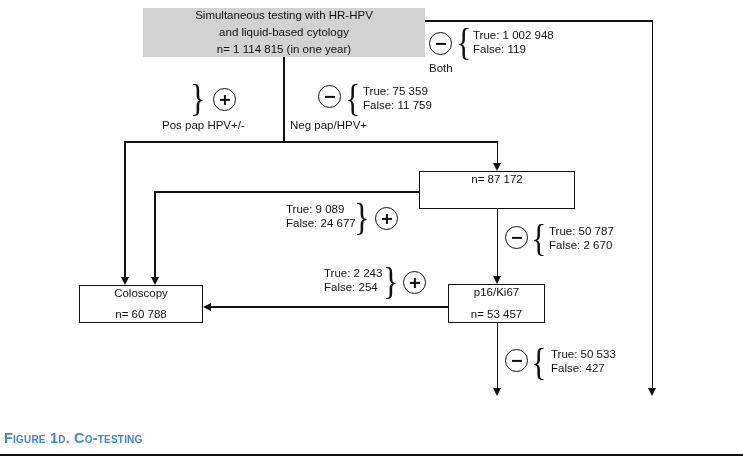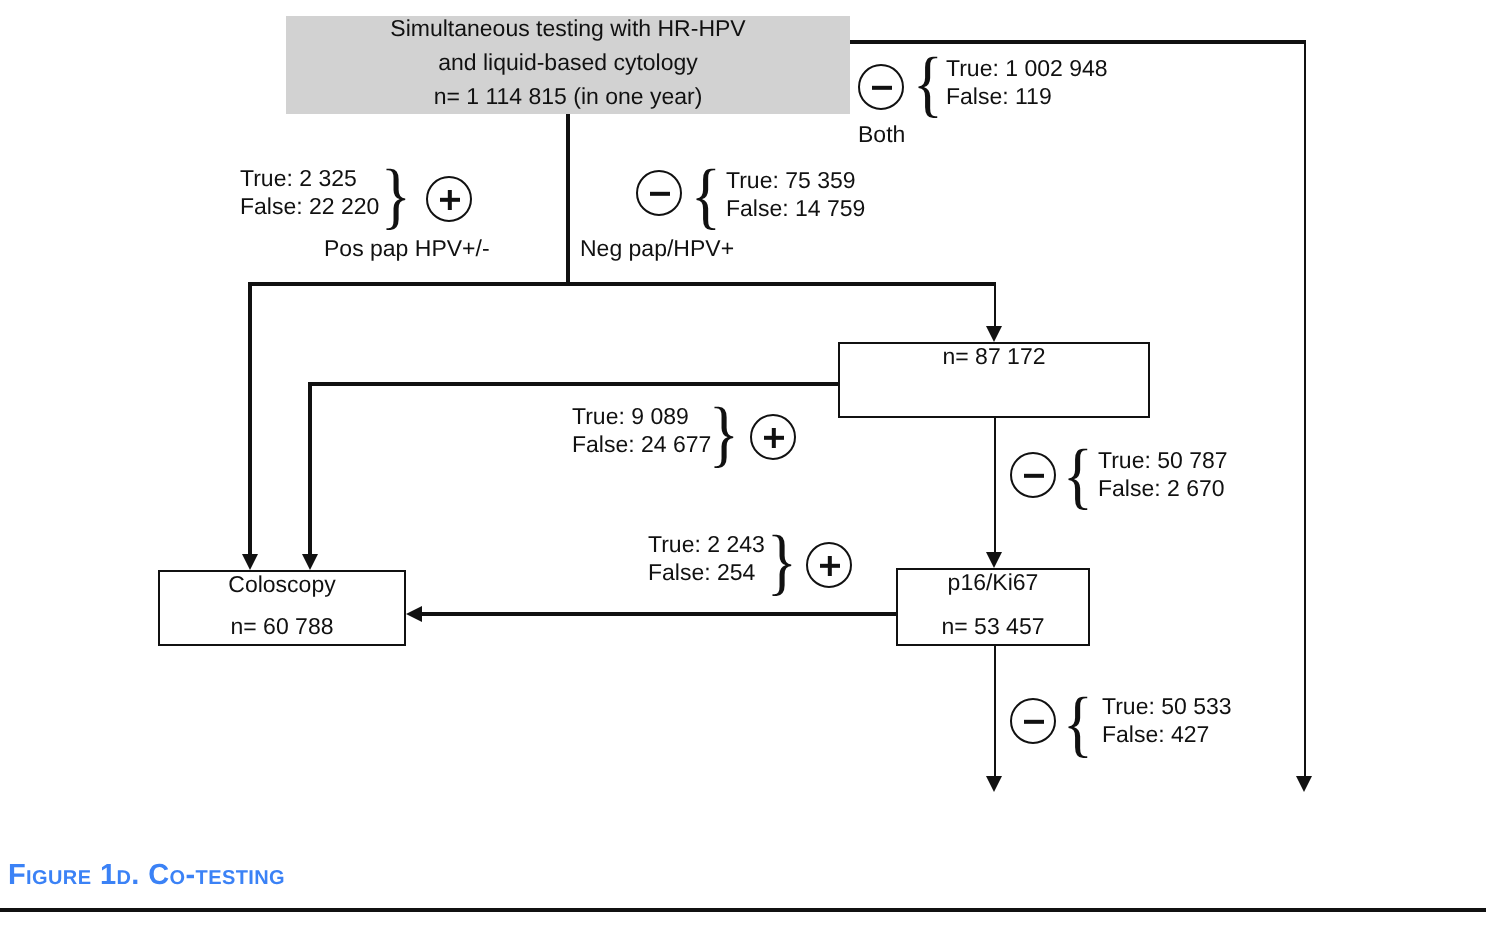--- a/index.html
+++ b/index.html
@@ -144,38 +144,34 @@
   <div class="sign-circle" style="left:429px; top:32px;">
     <span class="h-bar"></span>
   </div>
   <div class="brace" style="left:455px; top:23px;">{</div>
   <div class="stats" style="left:473px; top:29px;">
     <div>True: 1 002 948</div>
     <div>False: 119</div>
   </div>
   <div class="flow-label" style="left:429px; top:61px;">Both</div>
 
-  <div class="stats" style="left:120px; top:84px;">
-    <div>True: 2 325</div>
-    <div>False: 22 220</div>
-  </div>
   <div class="brace" style="left:189px; top:79px;">}</div>
   <div class="sign-circle" style="left:213px; top:88px;">
     <span class="h-bar"></span>
     <span class="v-bar"></span>
   </div>
   <div class="flow-label" style="left:162px; top:118px;">Pos pap HPV+/-</div>
 
   <div class="sign-circle" style="left:318px; top:85px;">
     <span class="h-bar"></span>
   </div>
   <div class="brace" style="left:344px; top:79px;">{</div>
   <div class="stats" style="left:363px; top:85px;">
     <div>True: 75 359</div>
-    <div>False: 14 759</div>
+    <div>False: 11 759</div>
   </div>
   <div class="flow-label" style="left:290px; top:118px;">Neg pap/HPV+</div>
 
   <div class="stats" style="left:286px; top:203px;">
     <div>True: 9 089</div>
     <div>False: 24 677</div>
   </div>
   <div class="brace" style="left:353px; top:198px;">}</div>
   <div class="sign-circle" style="left:375px; top:207px;">
     <span class="h-bar"></span>

